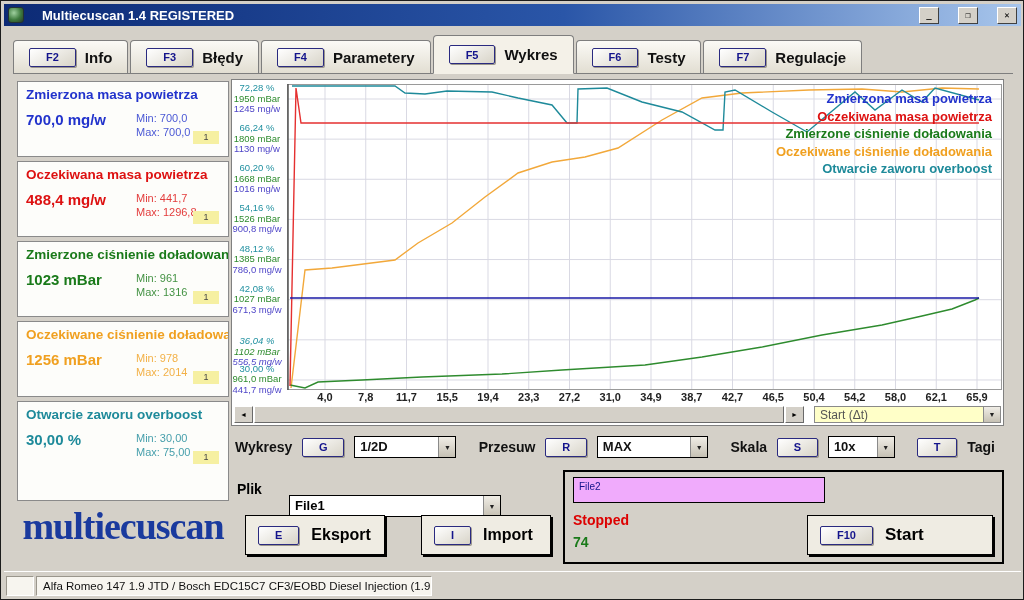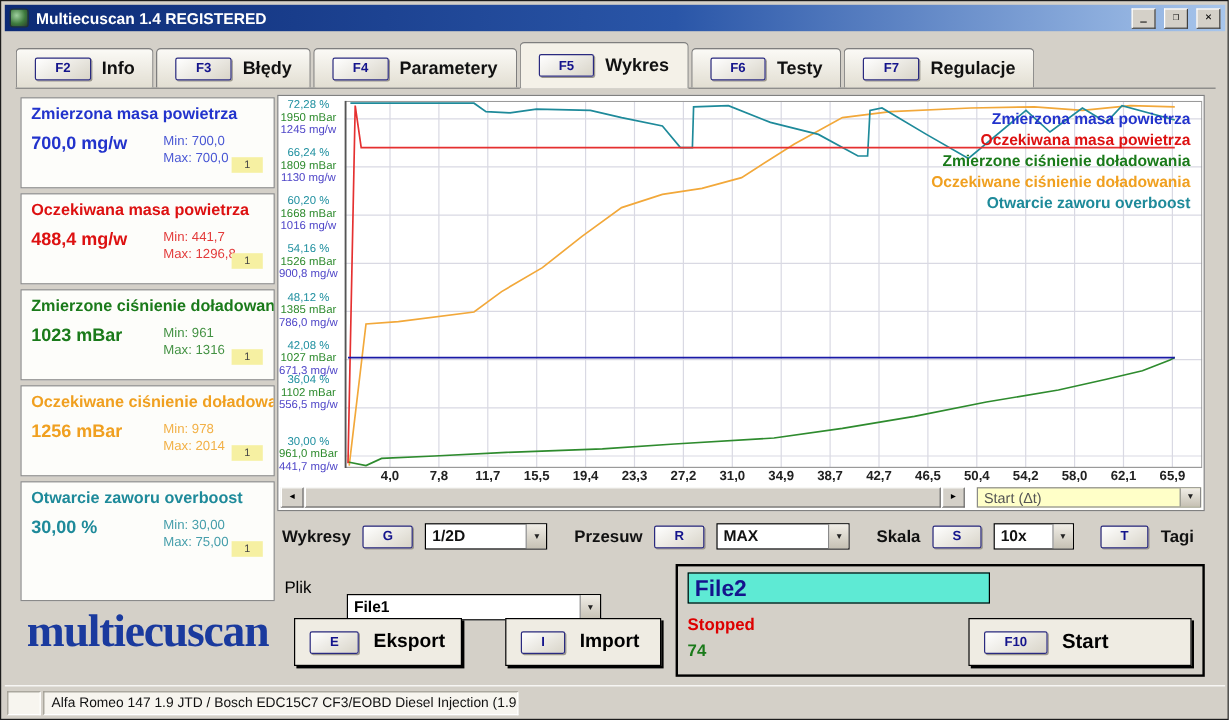--- a/index.html
+++ b/index.html
@@ -1,21 +1,21 @@
 <!DOCTYPE html>
 <html><head>
 <meta charset="utf-8">
 <style>
   html,body{margin:0;padding:0;background:#808080;}
   #app{position:relative;width:1024px;height:600px;background:#d4d0c8;border:1px solid #1c1c1c;
        box-sizing:border-box;font-family:"Liberation Sans",sans-serif;overflow:hidden;}
 
   
   .titlebar{position:absolute;left:3px;top:3px;width:1017px;height:22px;display:flex;align-items:center;
-    gap:6px;padding:0 4px;box-sizing:border-box;color:#fff;font-weight:bold;font-size:13px;
+    gap:18px;padding:0 4px;box-sizing:border-box;color:#fff;font-weight:bold;font-size:13px;
     background:linear-gradient(90deg,#0c2a75 0%,#2a56a8 55%,#a8c6ec 100%);}
   .app-icon{width:14px;height:14px;border-radius:3px;
     background:radial-gradient(circle at 35% 35%,#9fd09f 0%,#3d7a3d 55%,#2b3b2b 100%);
     border:1px solid #233;}
   .tb-title{flex:1;white-space:nowrap;overflow:hidden;}
   .tb-btn{width:18px;height:15px;background:#d4d0c8;border:1px solid;border-color:#fff #404040 #404040 #fff;
     color:#000;font-size:9px;font-weight:bold;display:flex;align-items:center;justify-content:center;
     font-family:"DejaVu Sans Mono",monospace;margin-left:1px;}
 
   
@@ -67,29 +67,29 @@
   
   .controlsrow{position:absolute;left:234px;top:431px;width:770px;height:30px;display:flex;align-items:center;
     font-weight:bold;font-size:14px;color:#111;}
   .controlsrow .lbl{margin-right:10px;}
   .combo{display:flex;height:22px;box-sizing:border-box;border:1px solid #000;background:#fff;}
   .combo .val{flex:1;font-weight:bold;font-size:13px;padding:2px 5px;white-space:nowrap;overflow:hidden;}
   .gap{width:24px;}
 
   
   .fileleft{position:absolute;left:230px;top:470px;width:328px;height:94px;}
-  .fl-label{position:absolute;left:6px;top:10px;font-weight:normal;font-size:14px;}
+  .fl-label{position:absolute;left:6px;top:10px;font-weight:bold;font-size:14px;}
   .fl-combo{position:absolute;left:58px;top:24px;width:212px;}
   .bigbtn{display:flex;align-items:center;gap:12px;padding:0 12px;box-sizing:border-box;
     background:#efece3;border:1px solid #000;box-shadow:2px 2px 0 #000;font-weight:bold;font-size:16px;}
   .btn-eksport{position:absolute;left:14px;top:44px;width:140px;height:40px;}
   .btn-import{position:absolute;left:190px;top:44px;width:130px;height:40px;}
   .runbox{position:absolute;left:562px;top:469px;width:441px;height:94px;border:2px solid #000;box-sizing:border-box;}
   .textfield{position:absolute;left:8px;top:5px;width:252px;height:26px;box-sizing:border-box;
-    background:#5eead4;border:1px solid #000;font-weight:bold;font-size:19px;color:#14148c;padding:3px 5px;}
+    background:#f0abfc;border:1px solid #000;font-weight:normal;font-size:10px;color:#14148c;padding:3px 5px;}
   .run-status{position:absolute;left:8px;top:40px;font-weight:bold;font-size:14px;}
   .run-counter{position:absolute;left:8px;top:62px;font-weight:bold;font-size:14px;}
   .btn-start{position:absolute;left:242px;top:43px;width:186px;height:40px;font-size:17px;}
 
   
   .statusbar{position:absolute;left:3px;top:570px;width:1017px;height:26px;border-top:1px solid #fff;
     display:flex;align-items:center;gap:2px;padding:2px 2px 0 2px;box-sizing:border-box;}
   .cell{height:20px;box-sizing:border-box;background:#f7f5ef;border:1px solid;
     border-color:#9a968c #ffffff #ffffff #9a968c;}
   .cell1{width:28px;}
@@ -292,21 +292,21 @@
       <div class="ygroup" style="top: 163.56px;">
         <div style="color:#2090a0">48,12 %</div>
         <div style="color:#2e8b2e">1385 mBar</div>
         <div style="color:#4f46c8">786,0 mg/w</div>
       </div>
       <div class="ygroup" style="top: 203.7px;">
         <div style="color:#2090a0">42,08 %</div>
         <div style="color:#2e8b2e">1027 mBar</div>
         <div style="color:#4f46c8">671,3 mg/w</div>
       </div>
-      <div class="ygroup" style="top: 232px;">
+      <div class="ygroup" style="top: 256px; font-style: italic;">
         <div style="color:#2090a0">36,04 %</div>
         <div style="color:#2e8b2e">1102 mBar</div>
         <div style="color:#4f46c8">556,5 mg/w</div>
       </div>
       <div class="ygroup" style="top: 283.98px;">
         <div style="color:#2090a0">30,00 %</div>
         <div style="color:#2e8b2e">961,0 mBar</div>
         <div style="color:#4f46c8">441,7 mg/w</div>
       </div>
     </div>

